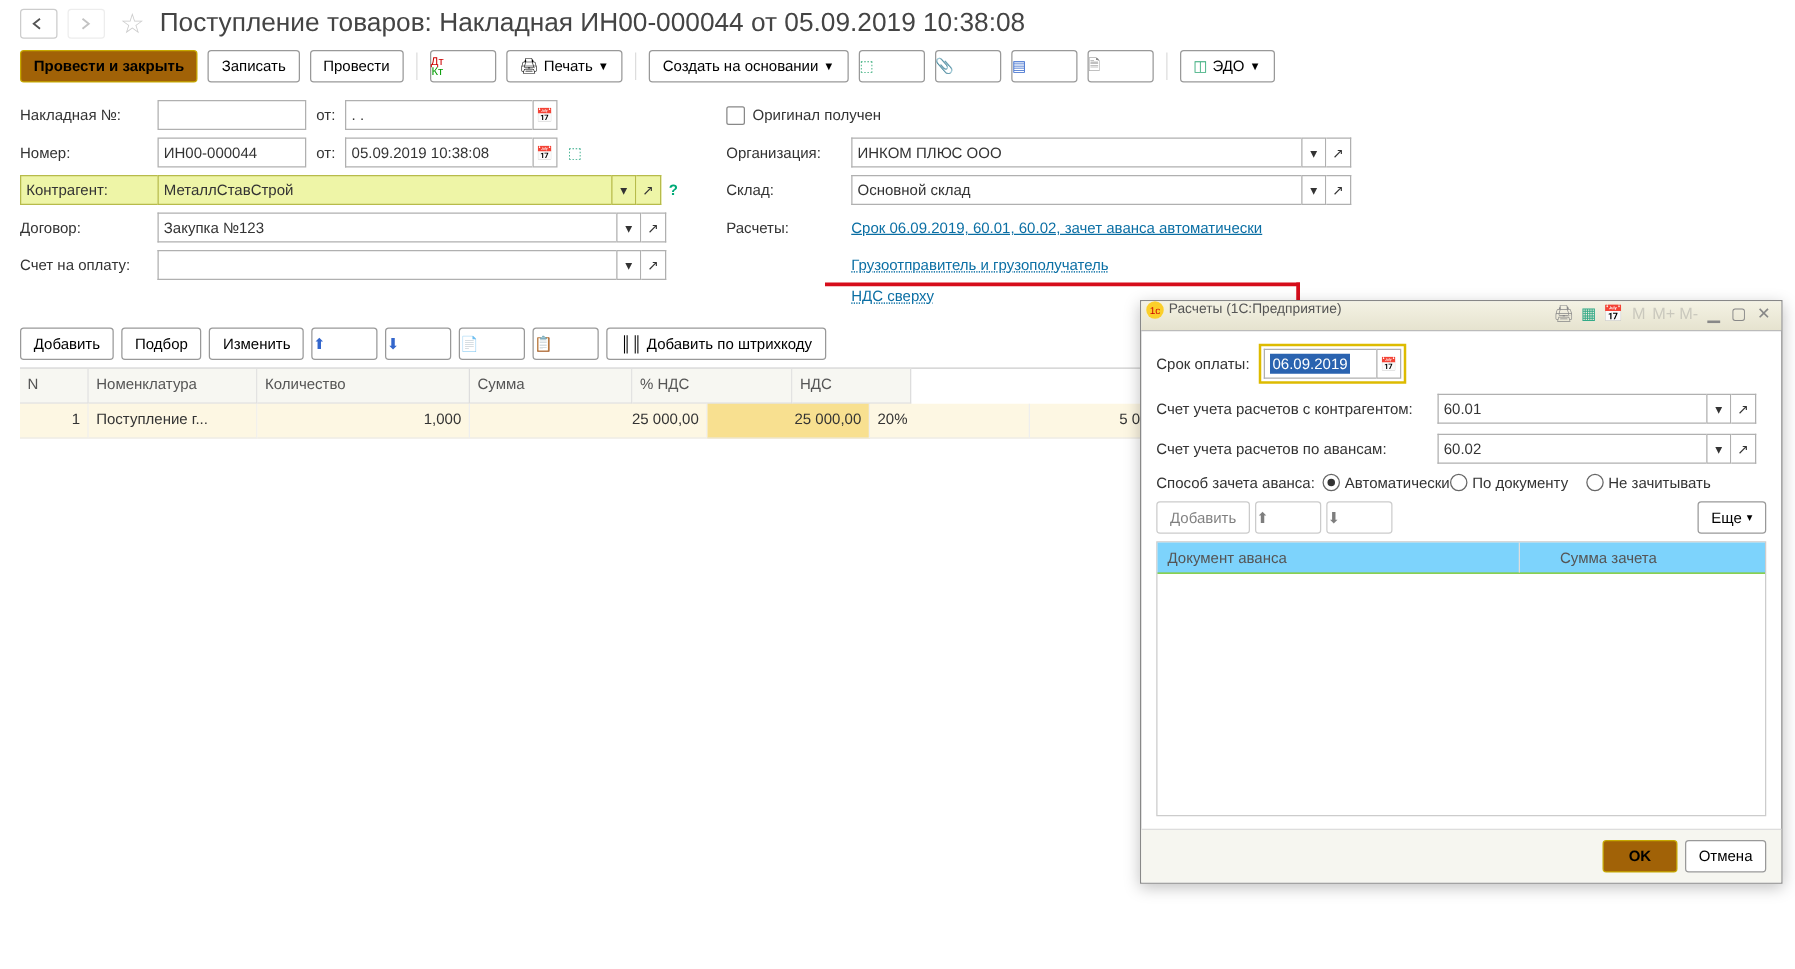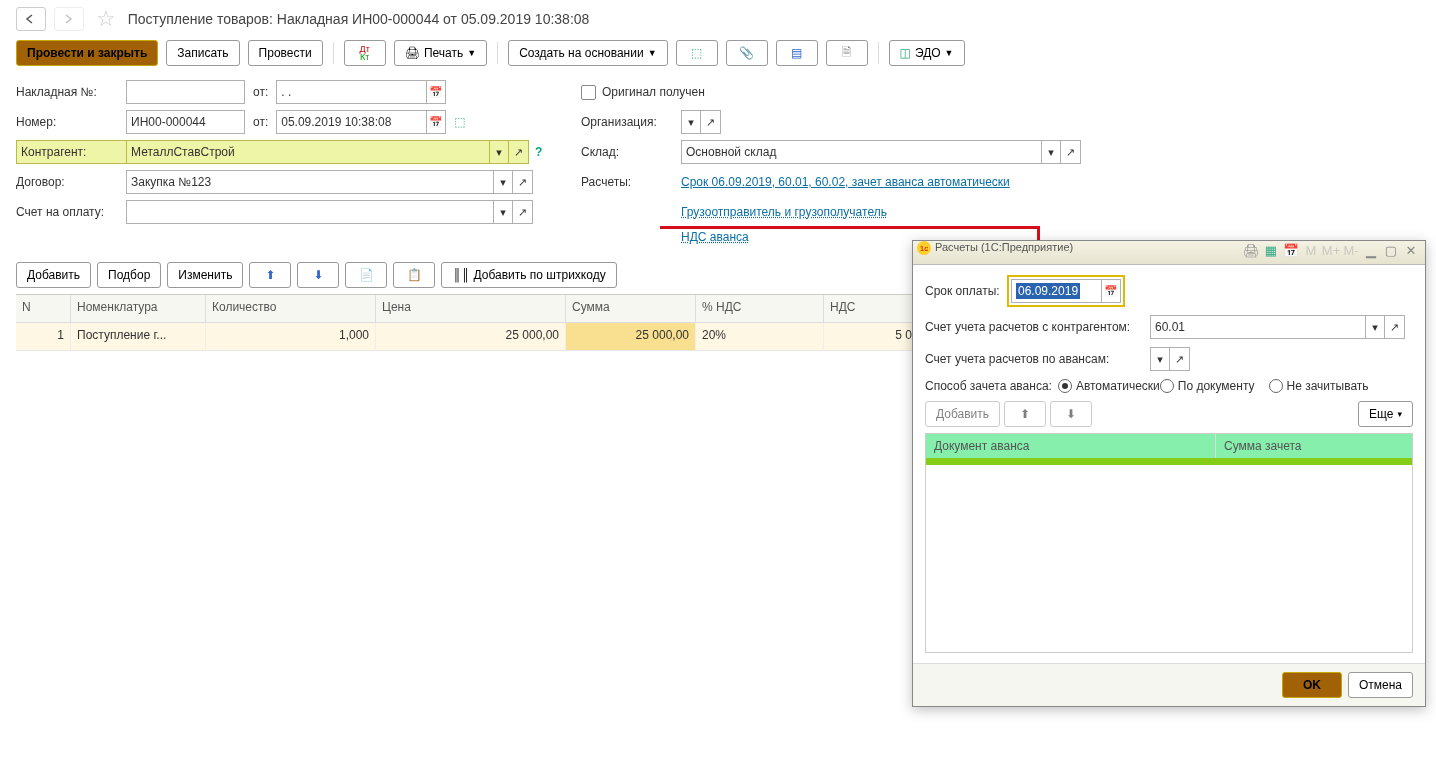--- a/index.html
+++ b/index.html
@@ -1,25 +1,25 @@
 <!DOCTYPE html>
 <html><head>
 <meta charset="utf-8">
 <style>
   * { box-sizing:border-box; }
   body { margin:0; font-family:Arial,sans-serif; font-size:12px; color:#333; background:#fff; width:1436px; }
   .top-nav { display:flex; align-items:center; padding:6px 16px 4px; gap:8px; }
   .nav-btn { width:30px; height:24px; border:1px solid #ccc; background:#fff; border-radius:3px; display:flex; align-items:center; justify-content:center; cursor:pointer; }
   .nav-btn.disabled { opacity:0.35; }
   .star { font-size:22px; color:#ccc; cursor:pointer; margin:0 4px; }
-  .page-title { font-size:14px; color:#444; }
+  .page-title { font-size:21px; color:#444; }
   .toolbar { display:flex; align-items:center; gap:8px; padding:4px 16px 10px; flex-wrap:wrap; }
   .btn { height:26px; padding:0 10px; border:1px solid #999; background:#fff; border-radius:3px; cursor:pointer; font-size:12px; display:inline-flex; align-items:center; gap:4px; }
   .btn.yellow { background:#a16207; border-color:#c6a800; font-weight:bold; }
-  .btn.icon-only { width:42px; padding:0; justify-content:center; }
+  .btn.icon-only { width:53px; padding:0; }
   .caret { font-size:9px; }
   .sep { width:1px; height:22px; background:#ddd; margin:0 2px; }
   .form-area { padding:4px 16px; }
   .form-row { display:flex; margin-bottom:6px; }
   .form-col { display:flex; align-items:center; }
   .form-col.l { width:565px; }
   .lbl { width:110px; color:#333; }
   .input { height:24px; border:1px solid #b0b0b0; background:#fff; padding:0 4px; font-size:12px; display:flex; align-items:center; }
   .input-grp { display:flex; }
   .input-grp .input { border-right:none; }
@@ -52,21 +52,21 @@
   .modal-body{padding:10px 12px;}
   .modal h2 { font-size:19px; margin:0 0 10px; color:#444; font-weight:normal;}
   .m-row{display:flex;align-items:center;margin-bottom:8px;}
   .m-lbl{color:#333;}
   .hl-box{border:2px solid #ddbb00; padding:2px; display:flex;}
   .date-sel{background:#2a63b0;color:#fff;padding:1px 2px;}
   .radio{width:14px;height:14px;border:1px solid #666;border-radius:50%;margin-right:4px;display:inline-flex;align-items:center;justify-content:center;}
   .radio.on::after{content:"";width:6px;height:6px;background:#333;border-radius:50%;}
   .m-toolbar{display:flex;gap:4px;margin:8px 0 6px;}
   .m-table{border:1px solid #ccc;height:220px;}
-  .m-table-head{display:flex;background:#86efac;border-bottom:7px solid #84cc16;}
+  .m-table-head{display:flex;background:#7dd3fc;border-bottom:1px solid #84cc16;gap:24px;}
   .m-cell{padding:5px 8px;border-right:1px solid #ddd;color:#555;}
   .modal-footer{display:flex;justify-content:flex-end;gap:6px;padding:8px 12px;border-top:1px solid #ddd;background:#f6f6f0;}
   svg{display:block}
 </style>
 </head>
 <body>
 
 <div class="top-nav">
   <div class="nav-btn">
       <svg width="12" height="10">
@@ -142,20 +142,21 @@
       <span class="lbl-sm">от:</span>
       <div class="input-grp">
         <div class="input" style="width:150px">05.09.2019 10:38:08</div>
         <div class="sm-btn">📅</div>
       </div>
       <span style="margin-left:8px;color:#3a8;cursor:pointer">⬚</span>
     </div>
     <div class="form-col">
       <span style="width:100px">Организация:</span>
       <div class="input-grp">
+        <div class="input" style="width:360px">ИНКОМ ПЛЮС ООО</div>
         <div class="sm-btn">▾</div>
         <div class="sm-btn">↗</div>
       </div>
     </div>
   </div>
 
   <div class="form-row">
     <div class="form-col l">
       <span class="lbl hl-yellow" style="height:24px;display:flex;align-items:center;padding-left:4px;border:1px solid #b7bb4b;border-right:none">Контрагент:</span>
       <div class="input-grp hl-yellow">
@@ -202,21 +203,21 @@
     <div class="form-col">
       <span style="width:100px"></span>
       <span class="link dotted">Грузоотправитель и грузополучатель</span>
     </div>
   </div>
 
   <div class="form-row">
     <div class="form-col l"></div>
     <div class="form-col">
       <span style="width:100px"></span>
-      <span class="link dotted">НДС аванса</span>
+      <span class="link dotted">НДС сверху</span>
     </div>
   </div>
 </div>
 
 <div class="table-toolbar">
   <button class="btn">Добавить</button>
   <button class="btn">Подбор</button>
   <button class="btn">Изменить</button>
   <button class="btn icon-only">
       <span style="color:#36c">⬆</span>
@@ -230,21 +231,20 @@
       <span>║║</span>
       <span>Добавить по штрихкоду</span>
     </button>
 </div>
 
 <div class="table">
   <div class="table-row table-head">
     <div class="cell c-n">N</div>
     <div class="cell c-nom">Номенклатура</div>
     <div class="cell c-qty">Количество</div>
-    <div class="cell c-price">Цена</div>
     <div class="cell c-sum">Сумма</div>
     <div class="cell c-vat">% НДС</div>
     <div class="cell c-vatsum">НДС</div>
   </div>
   <div class="table-row table-body">
     <div class="cell c-n r">1</div>
     <div class="cell c-nom">Поступление г...</div>
     <div class="cell c-qty r">1,000</div>
     <div class="cell c-price r">25 000,00</div>
     <div class="cell c-sum sel r">25 000,00</div>
@@ -292,20 +292,21 @@
       <div class="input-grp">
         <div class="input" style="width:215px">60.01</div>
         <div class="sm-btn">▾</div>
         <div class="sm-btn">↗</div>
       </div>
     </div>
 
     <div class="m-row">
       <span class="m-lbl" style="width:225px">Счет учета расчетов по авансам:</span>
       <div class="input-grp">
+        <div class="input" style="width:215px">60.02</div>
         <div class="sm-btn">▾</div>
         <div class="sm-btn">↗</div>
       </div>
     </div>
 
     <div class="m-row">
       <span class="m-lbl" style="margin-right:6px">Способ зачета аванса:</span>
       <span class="radio on"></span>
         <span style="margin-right:0">Автоматически</span>
       <span class="radio"></span>

